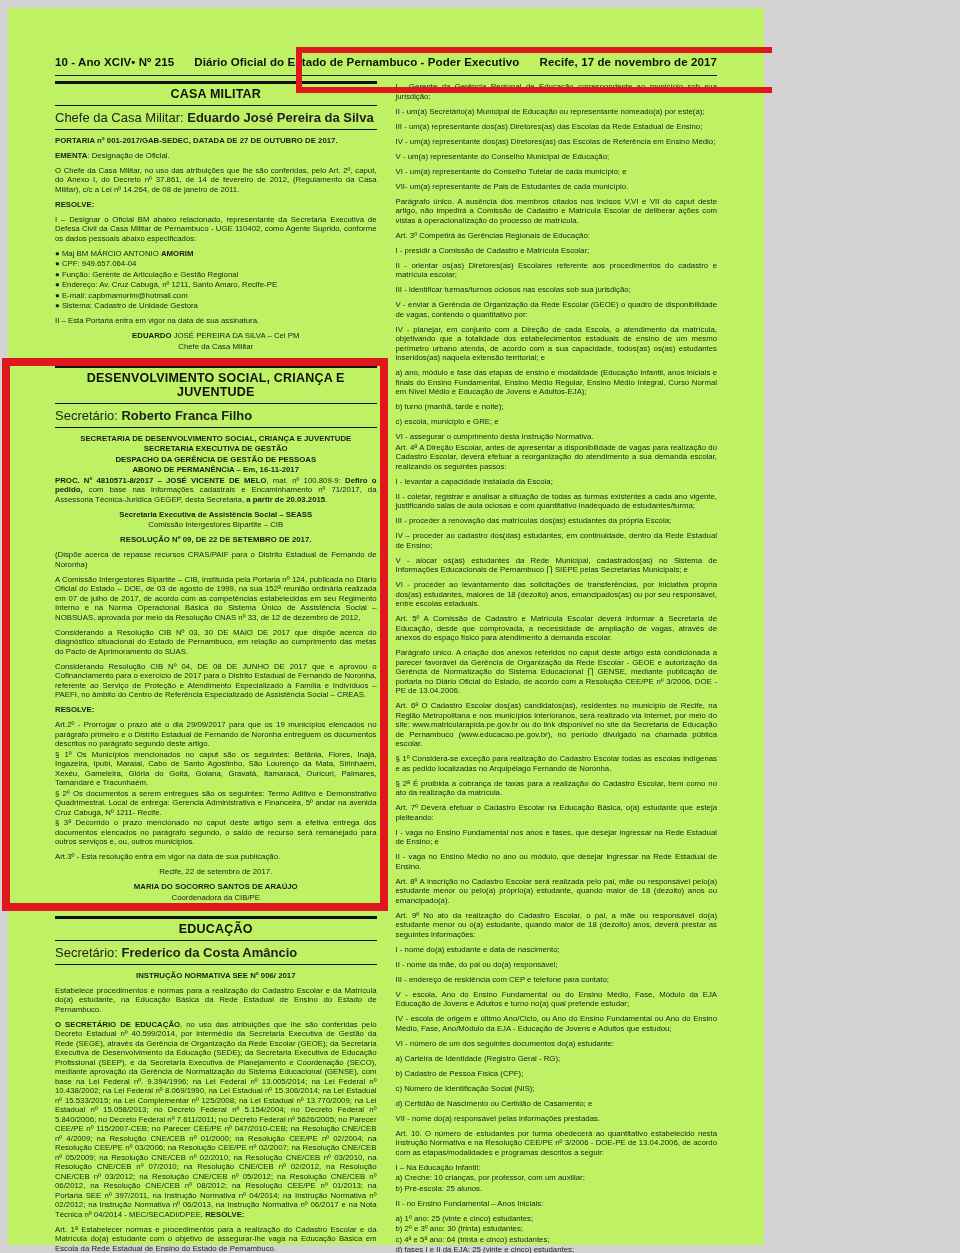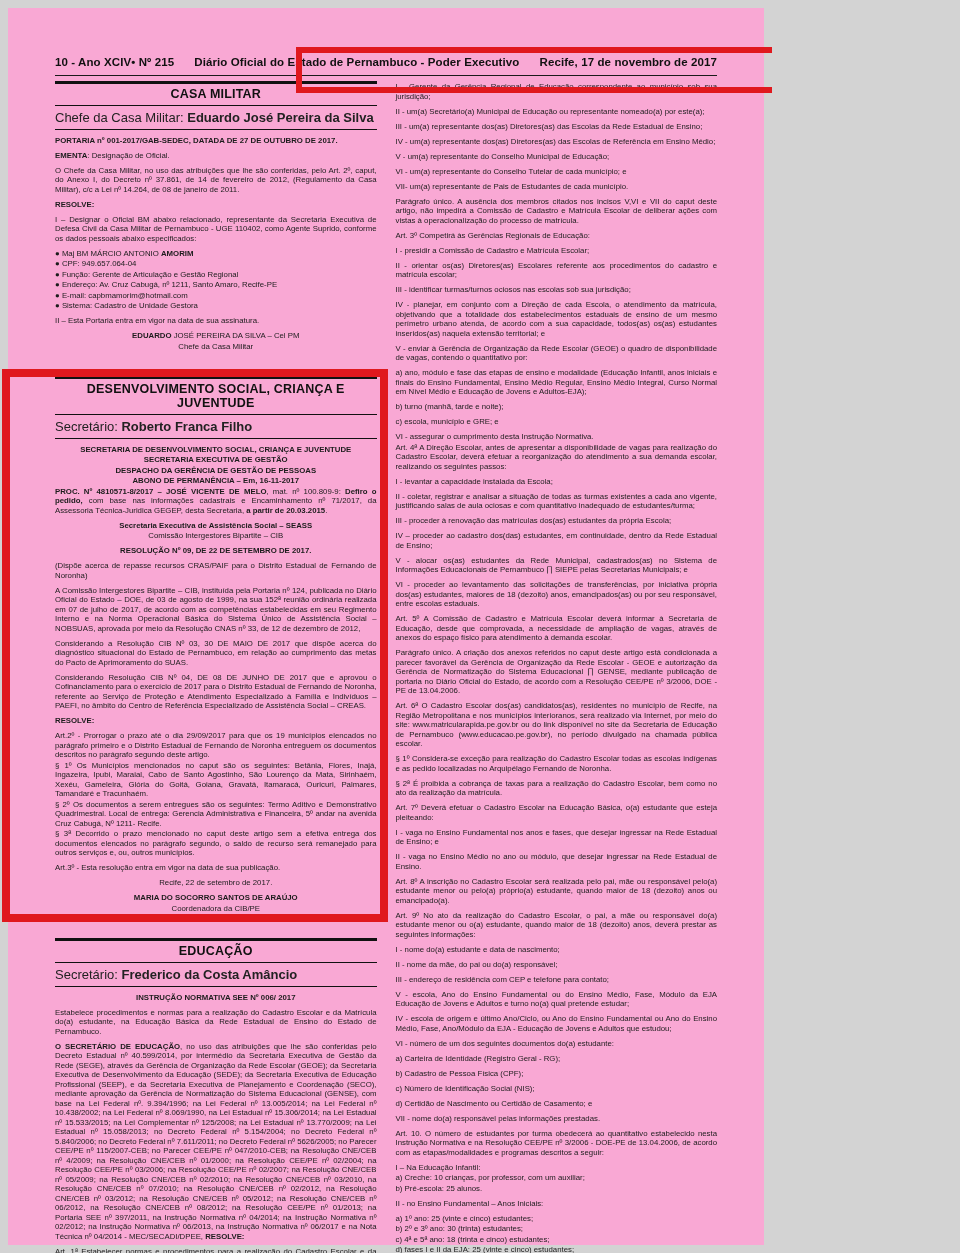--- a/index.html
+++ b/index.html
@@ -1,26 +1,26 @@
 <!DOCTYPE html>
 <html><head>
 <meta charset="utf-8">
 <style>
   * { margin:0; padding:0; box-sizing:border-box; }
   html,body { width:960px; height:1253px; }
   body { font-family:"Liberation Sans", sans-serif; background:#d3d3d3; }
-  .page { position:relative; width:772px; height:1253px; background:#f9a8d4;
+  .page { position:relative; width:772px; height:1253px; background:#bef264;
           box-shadow: inset 0 0 0 8px #d3d3d3; overflow:hidden; }
   .header { margin:56px 55px 0 55px; display:flex; justify-content:space-between;
             align-items:flex-end; border-bottom:1.6px solid #1a1a1a; padding-bottom:7px; }
   .header .h-item { font-size:11.5px; font-weight:bold; color:#111; letter-spacing:0.1px; }
   .content { display:flex; gap:19px; padding:5px 55px 0 55px; }
   .col { width:415.5px; }
   .section { position:relative; }
-  .section + .section { margin-top:25px; }
+  .section + .section { margin-top:14px; }
   .bar { border-top:3.5px solid #111; border-bottom:1.6px solid #111; }
   .bar-title { text-align:center; font-weight:bold; font-size:12.5px; color:#111;
                padding:3px 0 4px 0; letter-spacing:0.2px; }
   .secline { border-bottom:1.4px solid #111; padding:4px 0 4px 0; font-size:13px; color:#222; }
   .secline .nm { font-weight:bold; }
   .para { font-size:7.8px; line-height:9.5px; color:#1c1c1c; text-align:justify;
           margin-top:5.5px; }
   .para.center { text-align:center; }
   .para.b { font-weight:bold; }
   .para.g { margin-top:1px; }
@@ -110,22 +110,22 @@
           <p class="para">III - um(a) representante dos(as) Diretores(as) das Escolas da Rede Estadual de Ensino;</p>
           <p class="para">IV - um(a) representante dos(as) Diretores(as) das Escolas de Referência em Ensino Médio;</p>
           <p class="para">V - um(a) representante do Conselho Municipal de Educação;</p>
           <p class="para">VI - um(a) representante do Conselho Tutelar de cada município; e</p>
           <p class="para">VII- um(a) representante de Pais de Estudantes de cada município.</p>
           <p class="para">Parágrafo único. A ausência dos membros citados nos incisos V,VI e VII do caput deste artigo, não impedirá a Comissão de Cadastro e Matrícula Escolar de deliberar ações com vistas à operacionalização do processo de matrícula.</p>
           <p class="para">Art. 3º Competirá às Gerências Regionais de Educação:</p>
           <p class="para">I - presidir a Comissão de Cadastro e Matrícula Escolar;</p>
           <p class="para">II - orientar os(as) Diretores(as) Escolares referente aos procedimentos do cadastro e matrícula escolar;</p>
           <p class="para">III - identificar turmas/turnos ociosos nas escolas sob sua jurisdição;</p>
+          <p class="para">V - enviar à Gerência de Organização da Rede Escolar (GEOE) o quadro de disponibilidade de vagas, contendo o quantitativo por:</p>
           <p class="para">IV - planejar, em conjunto com a Direção de cada Escola, o atendimento da matrícula, objetivando que a totalidade dos estabelecimentos estaduais de ensino de um mesmo perímetro urbano atenda, de acordo com a sua capacidade, todos(as) os(as) estudantes inseridos(as) naquela extensão territorial; e</p>
-          <p class="para">V - enviar à Gerência de Organização da Rede Escolar (GEOE) o quadro de disponibilidade de vagas, contendo o quantitativo por:</p>
           <p class="para">a) ano, módulo e fase das etapas de ensino e modalidade (Educação Infantil, anos iniciais e finais do Ensino Fundamental, Ensino Médio Regular, Ensino Médio Integral, Curso Normal em Nível Médio e Educação de Jovens e Adultos-EJA);</p>
           <p class="para">b) turno (manhã, tarde e noite);</p>
           <p class="para">c) escola, município e GRE; e</p>
           <p class="para">VI - assegurar o cumprimento desta Instrução Normativa.</p>
           <p class="para g">Art. 4ª A Direção Escolar, antes de apresentar a disponibilidade de vagas para realização do Cadastro Escolar, deverá efetuar a reorganização do atendimento a sua demanda escolar, realizando os seguintes passos:</p>
           <p class="para">I - levantar a capacidade instalada da Escola;</p>
           <p class="para">II - coletar, registrar e analisar a situação de todas as turmas existentes a cada ano vigente, justificando salas de aula ociosas e com quantitativo inadequado de estudantes/turma;</p>
           <p class="para">III - proceder à renovação das matrículas dos(as) estudantes da própria Escola;</p>
           <p class="para">IV – proceder ao cadastro dos(das) estudantes, em continuidade, dentro da Rede Estadual de Ensino;</p>
           <p class="para">V - alocar os(as) estudantes da Rede Municipal, cadastrados(as) no Sistema de Informações Educacionais de Pernambuco ∏ SIEPE pelas Secretarias Municipais; e</p>
@@ -151,21 +151,21 @@
           <p class="para">c) Número de Identificação Social (NIS);</p>
           <p class="para">d) Certidão de Nascimento ou Certidão de Casamento; e</p>
           <p class="para">VII - nome do(a) responsável pelas informações prestadas.</p>
           <p class="para">Art. 10. O número de estudantes por turma obedecerá ao quantitativo estabelecido nesta Instrução Normativa e na Resolução CEE/PE nº 3/2006 - DOE-PE de 13.04.2006, de acordo com as etapas/modalidades e programas descritos a seguir:</p>
           <p class="para">I – Na Educação Infantil:</p>
           <p class="para g">a) Creche: 10 crianças, por professor, com um auxiliar;</p>
           <p class="para g">b) Pré-escola: 25 alunos.</p>
           <p class="para">II - no Ensino Fundamental – Anos Iniciais:</p>
           <p class="para">a) 1º ano: 25 (vinte e cinco) estudantes;</p>
           <p class="para g">b) 2º e 3º ano: 30 (trinta) estudantes;</p>
-          <p class="para g">c) 4ª e 5ª ano: 18 (trinta e cinco) estudantes;</p>
+          <p class="para g">c) 4ª e 5ª ano: 64 (trinta e cinco) estudantes;</p>
           <p class="para g">d) fases I e II da EJA: 25 (vinte e cinco) estudantes;</p>
           <p class="para">III - no Ensino Fundamental– Anos Finais;</p>
           <p class="para g">a) 6º ao 9º Ano: 40 (quarenta) estudantes;</p>
           <p class="para g">b) fases III e IV da EJA: 25 (vinte e cinco) estudantes;</p>
           <p class="para g">c) Projeto Travessia: 35 (trinta e cinco) estudantes; e</p>
         </div>
       </div>
   </div>
 
   <div class="hl-box hl-header"></div>

